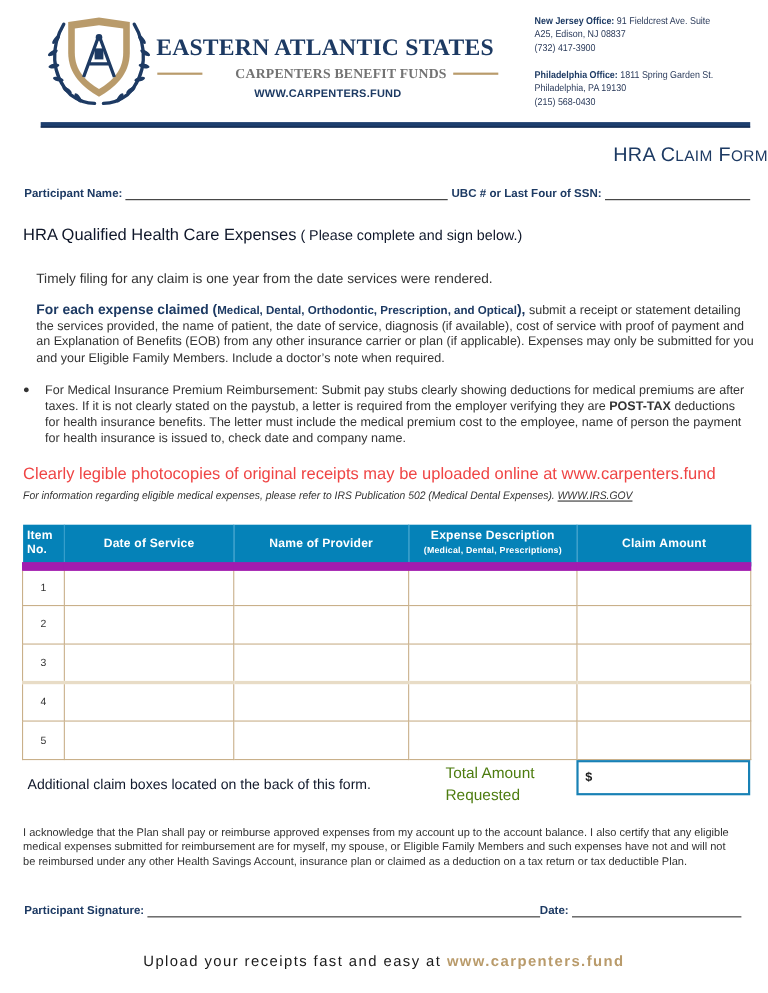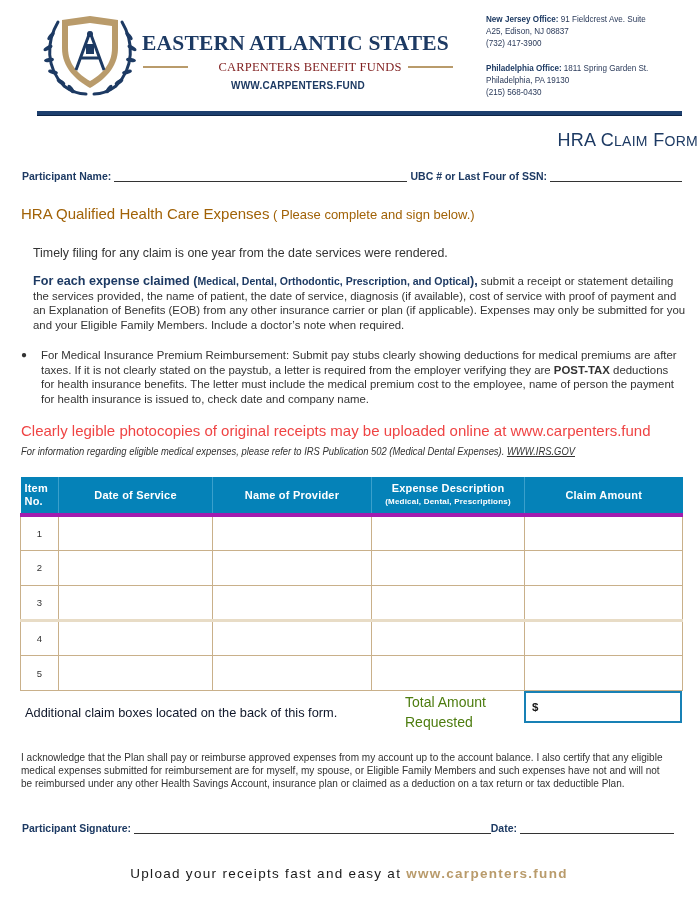--- a/index.html
+++ b/index.html
@@ -6,59 +6,59 @@
   html, body { width: 698px; height: 903px; background: #ffffff; overflow: hidden; }
   body { position: relative; font-family: "Liberation Sans", sans-serif; color: #1a1a1a; }
 
   .abs { position: absolute; }
 
   
   .logo-emblem { left: 42px; top: 12px; width: 96px; height: 88px; }
   .brand-title { left: 142px; top: 31px; font-family: "Liberation Serif", serif; font-weight: bold; font-size: 21.5px; color: #1d3a63; letter-spacing: 0.2px; white-space: nowrap; }
   .brand-sub-wrap { left: 143px; top: 60px; width: 310px; height: 14px; display: flex; align-items: center; gap: 6px; }
   .brand-line { flex: 1; height: 2px; background: #b99b6b; }
-  .brand-sub { font-family: "Liberation Serif", serif; font-weight: normal; font-size: 12.5px; color: #7f1d1d; letter-spacing: 0.2px; white-space: nowrap; margin-left: 24px; }
+  .brand-sub { font-family: "Liberation Serif", serif; font-weight: bold; font-size: 12.5px; color: #737373; letter-spacing: 0.2px; white-space: nowrap; margin-left: 24px; }
   .brand-url { left: 143px; top: 80px; width: 310px; text-align: center; font-weight: bold; font-size: 10px; color: #1d3a63; letter-spacing: 0.2px; }
 
   .office { left: 486px; font-family: "Liberation Sans", sans-serif; font-size: 9px; line-height: 12px; color: #2a3a5a; width: 200px; transform: scaleX(0.9); transform-origin: left top; }
   .office b { color: #1d3a63; }
   .office-nj { top: 13px; }
   .office-pa { top: 62px; }
 
   .header-rule { left: 37px; top: 111px; width: 645px; height: 5px; background: #1d3f6e; border-bottom: 1px solid #0e2446; }
 
   .form-title { left: 0; width: 698px; top: 130px; text-align: right; font-size: 18px; color: #1d3a63; letter-spacing: 0.3px; }
   .form-title .sc { font-size: 14px; }
 
   .pname-row { left: 22px; top: 170px; width: 660px; display: flex; align-items: flex-end; font-weight: bold; font-size: 10.5px; color: #1d3a63; white-space: nowrap; text-align: center; }
   .pname-row .field { flex: 1; border-bottom: 1px solid #333; height: 11px; margin: 0 3px; }
   .pname-row .field2 { width: 132px; border-bottom: 1px solid #333; height: 11px; margin-left: 3px; }
 
-  .section-h { left: 21px; top: 205px; font-size: 15px; color: #a16207; white-space: nowrap; }
+  .section-h { left: 21px; top: 205px; font-size: 15px; color: #0f172a; white-space: nowrap; }
   .section-h small { font-size: 13px; }
 
   .para { left: 21px; width: 656px; font-size: 11.4px; line-height: 14.6px; color: #333; margin-left: 12px; }
   .timely { top: 246px; font-size: 12.4px; }
   .each { top: 274px; }
   .each .lead { font-weight: bold; font-size: 12.6px; color: #1d3a63; }
   .each .lead small { font-size: 10.5px; }
   .bullet-wrap { left: 21px; top: 348px; width: 656px; display: flex; font-size: 11.4px; line-height: 14.6px; color: #333; }
   .bullet-dot { width: 20px; flex: none; font-size: 10px; }
   .bullet-text { flex: 1; }
 
   .upload-line { left: 21px; top: 422px; font-size: 15px; color: #ef4444; white-space: nowrap; }
   .irs-line { left: 21px; top: 446px; font-size: 10px; font-style: italic; color: #333; white-space: nowrap; transform: scaleX(0.94); transform-origin: left top; }
   .irs-line a { color: #333; text-decoration: underline; }
 
   
   .claim-table { left: 20px; top: 477px; width: 662px; border-collapse: collapse; table-layout: fixed; }
   .claim-table th { background: #0582b8; color: #fff; font-size: 11px; font-weight: bold; height: 38px; border-left: 1px solid #3aa0cc; text-align: center; letter-spacing: 0.2px; line-height: 13px; }
   .claim-table th:first-child { border-left: none; text-align: left; padding-left: 4px; }
   .claim-table th .sub { display: block; font-size: 8px; font-weight: bold; }
-  .claim-table thead tr { border-bottom: 4px solid #a21caf; }
+  .claim-table thead tr { border-bottom: 8px solid #a21caf; }
   .claim-table td { height: 35.2px; border: 1px solid #c9b08a; font-size: 9.5px; color: #333; }
   .claim-table td:first-child { text-align: center; }
   .claim-table td.light { border-left-color: #e3d6bd; }
   .claim-table tr.r4 td { border-top: 3px solid #e8dcc6; }
 
   .additional { left: 25px; top: 705px; font-size: 12.8px; color: #0f172a; white-space: nowrap; }
   .total-label { left: 405px; top: 692px; width: 110px; text-align: left; font-size: 14px; line-height: 20px; color: #4d7c0f; }
   .total-box { left: 524px; top: 691px; width: 158px; height: 32px; border: 2px solid #1881b5; display: flex; align-items: center; padding-left: 6px; font-weight: bold; font-size: 11.5px; color: #1a1a1a; }
 
   .ack { left: 21px; top: 751px; width: 660px; font-size: 10.2px; line-height: 13.2px; color: #333; transform: scaleX(0.985); transform-origin: left top; }

